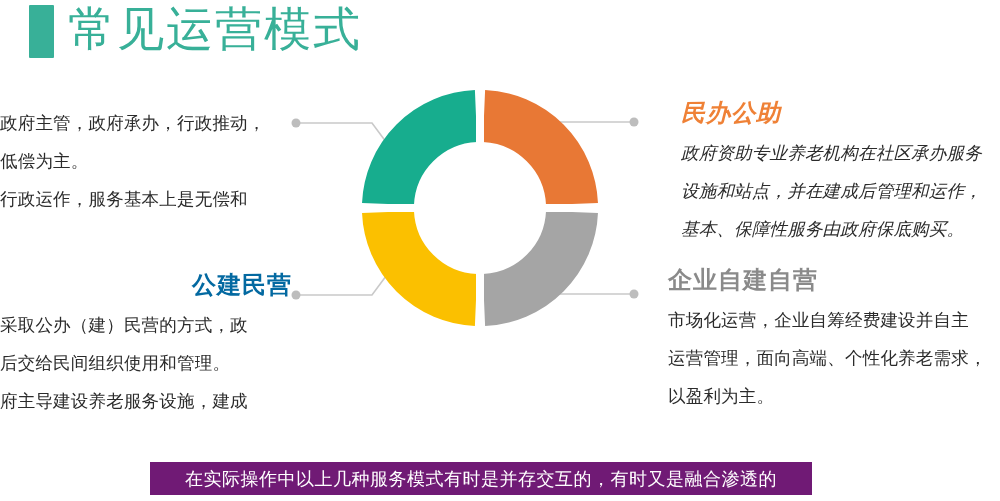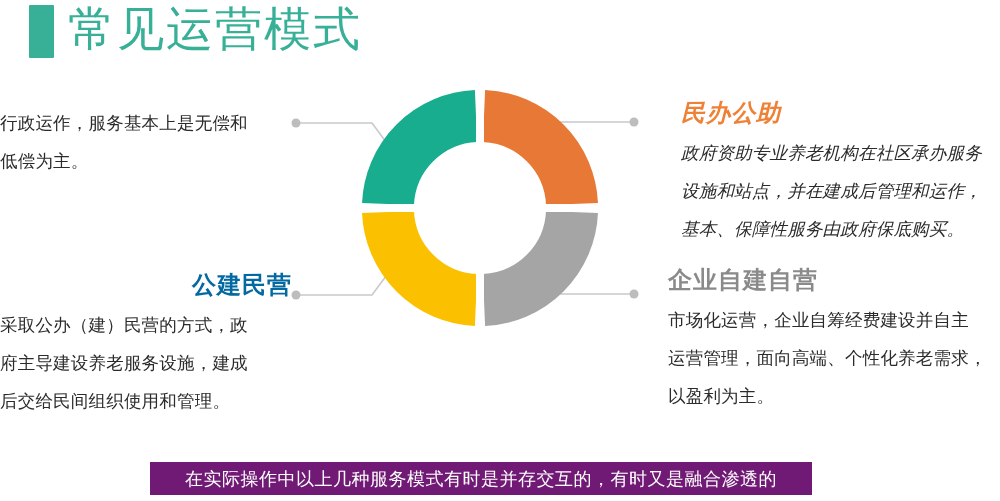--- a/index.html
+++ b/index.html
@@ -187,40 +187,41 @@
 
     <g fill="#ffffff">
       <rect x="124" y="0" width="8" height="256"></rect>
       <rect x="0" y="124" width="256" height="8"></rect>
     </g>
   </svg>
 </div>
 
 <div class="block left" id="block-tl">
   <div class="body">
+    <div>政府主管，政府承办，行政推动，</div>
+    <div>低偿为主。</div>
     <div>行政运作，服务基本上是无偿和</div>
-    <div>低偿为主。</div>
   </div>
 </div>
 
 <div class="block" id="block-tr">
   <div class="heading">民办公助</div>
   <div class="body">
     <div>政府资助专业养老机构在社区承办服务</div>
     <div>设施和站点，并在建成后管理和运作，</div>
     <div>基本、保障性服务由政府保底购买。</div>
   </div>
 </div>
 
 <div class="block left" id="block-bl">
   <div class="heading">公建民营</div>
   <div class="body">
     <div>采取公办（建）民营的方式，政</div>
+    <div>后交给民间组织使用和管理。</div>
     <div>府主导建设养老服务设施，建成</div>
-    <div>后交给民间组织使用和管理。</div>
   </div>
 </div>
 
 <div class="block" id="block-br">
   <div class="heading">企业自建自营</div>
   <div class="body">
     <div>市场化运营，企业自筹经费建设并自主</div>
     <div>运营管理，面向高端、个性化养老需求，</div>
     <div>以盈利为主。</div>
   </div>

